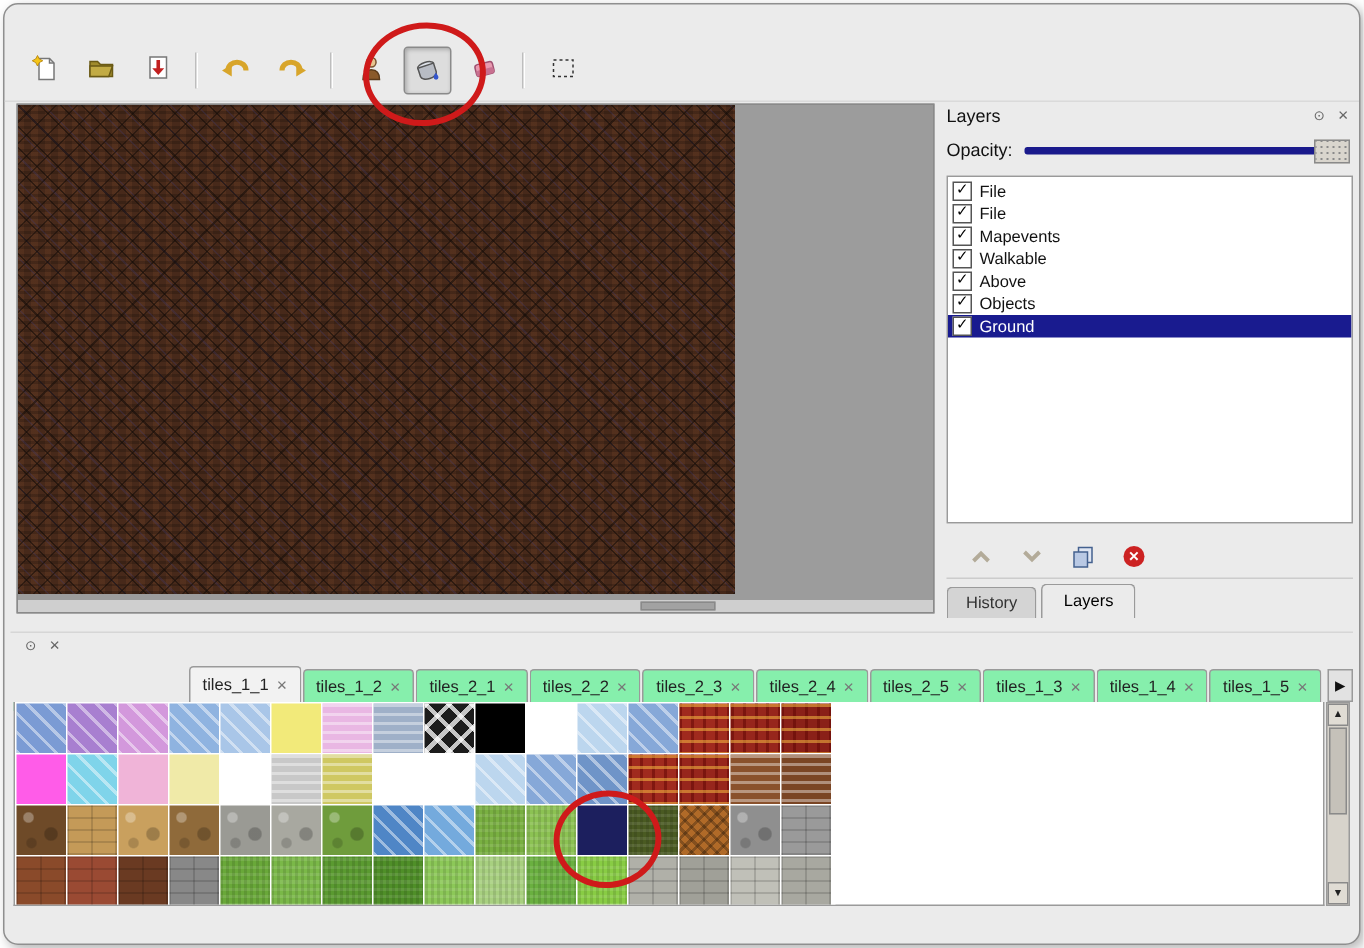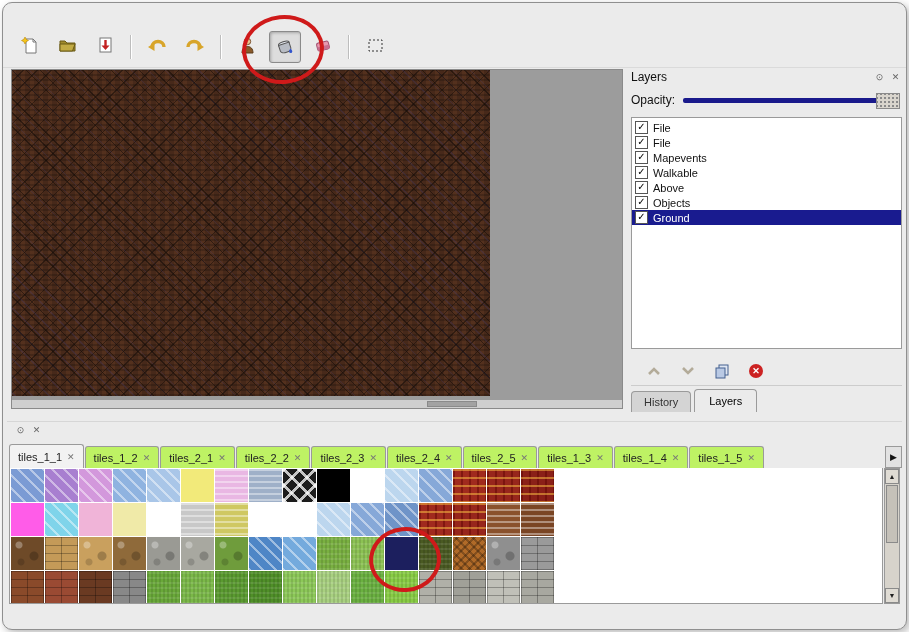--- a/index.html
+++ b/index.html
@@ -48,22 +48,22 @@
   .checkbox{width:11px;height:11px;border:1px solid #555;background:#fff;color:#000;font-size:10px;line-height:10px;text-align:center;margin-right:5px;flex:0 0 auto;}
   .layer-actions{position:absolute;left:2px;right:2px;top:288px;height:28px;display:flex;align-items:center;gap:16px;padding-left:14px;border-bottom:1px solid #cccccc;}
   .act-icon{width:18px;height:18px;display:flex;align-items:center;justify-content:center;}
   .del-circle{width:14px;height:14px;border-radius:50%;background:#cc2222;color:#fff;font-size:9px;line-height:14px;text-align:center;font-weight:bold;}
   .panel-tabs{position:absolute;left:2px;top:320px;display:flex;align-items:flex-end;}
   .ptab{padding:4px 12px;border:1px solid #9a9a9a;border-bottom:none;background:#d4d4d4;margin-right:3px;border-radius:4px 4px 0 0;font-size:11px;color:#333;}
   .ptab.active{background:#ebebeb;padding:5px 14px;color:#000;}
   
   .tilesets{position:absolute;left:4px;right:4px;top:418px;height:182px;border-top:1px solid #d6d6d6;}
   .ts-head{display:flex;align-items:center;height:16px;padding:0 4px;}
-  .ts-tabs{position:absolute;left:2px;right:20px;top:22px;height:24px;display:flex;align-items:flex-end;overflow:hidden;border-bottom:6px solid #22c55e;}
-  .ts-tab{height:21px;display:flex;align-items:center;gap:5px;padding:0 8px;border:1px solid #9a9a9a;border-bottom:none;background:#bef264;margin-right:1px;font-size:11px;white-space:nowrap;border-radius:3px 3px 0 0;color:#222;}
+  .ts-tabs{position:absolute;left:2px;right:20px;top:22px;height:24px;display:flex;align-items:flex-end;overflow:hidden;border-bottom:6px solid #22c55e;justify-content:flex-end;}
+  .ts-tab{height:21px;display:flex;align-items:center;gap:5px;padding:0 8px;border:1px solid #9a9a9a;border-bottom:none;background:#86efac;margin-right:1px;font-size:11px;white-space:nowrap;border-radius:3px 3px 0 0;color:#222;}
   .ts-tab.active{background:#f2f2f2;height:23px;margin-bottom:-1px;border-bottom:1px solid #f2f2f2;}
   .tab-close{font-size:9px;color:#777;}
   .ts-arrow{position:absolute;right:0;top:24px;width:17px;height:22px;background:#e2e2e2;border:1px solid #9a9a9a;display:flex;align-items:center;justify-content:center;font-size:9px;color:#111;box-sizing:border-box;}
   .palette-wrap{position:absolute;left:2px;right:19px;top:46px;bottom:0;background:#fff;border:1px solid #9a9a9a;border-top:none;overflow:hidden;box-sizing:border-box;}
   .tile-grid{display:grid;grid-template-columns:repeat(16,33px);grid-auto-rows:33px;gap:1px;padding:1px;background:#fff;width:545px;}
   .tile{background:var(--c);}
   .t-d{background-image:repeating-linear-gradient(45deg, rgba(255,255,255,.45) 0 2px, transparent 2px 9px);}
   .t-h{background-image:repeating-linear-gradient(180deg, rgba(255,255,255,.4) 0 2px, transparent 2px 6px);}
   .t-b{background-image:linear-gradient(rgba(0,0,0,.28) 1px, transparent 1px),linear-gradient(90deg, rgba(0,0,0,.28) 1px, transparent 1px);background-size:16px 8px;}
   .t-s{background-image:radial-gradient(circle at 8px 8px, rgba(255,255,255,.3) 3px, transparent 4px),radial-gradient(circle at 23px 19px, rgba(0,0,0,.22) 4px, transparent 5px),radial-gradient(circle at 10px 25px, rgba(0,0,0,.16) 3px, transparent 4px);}

